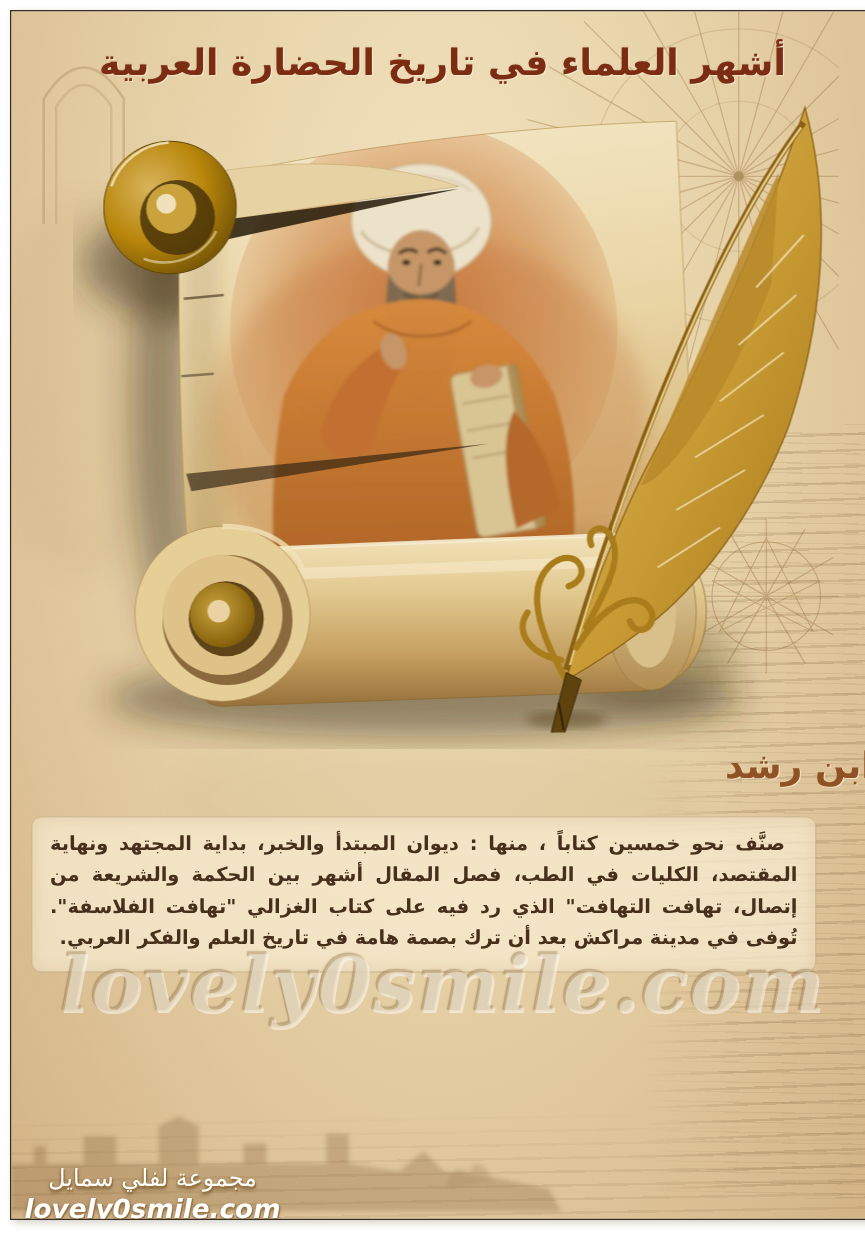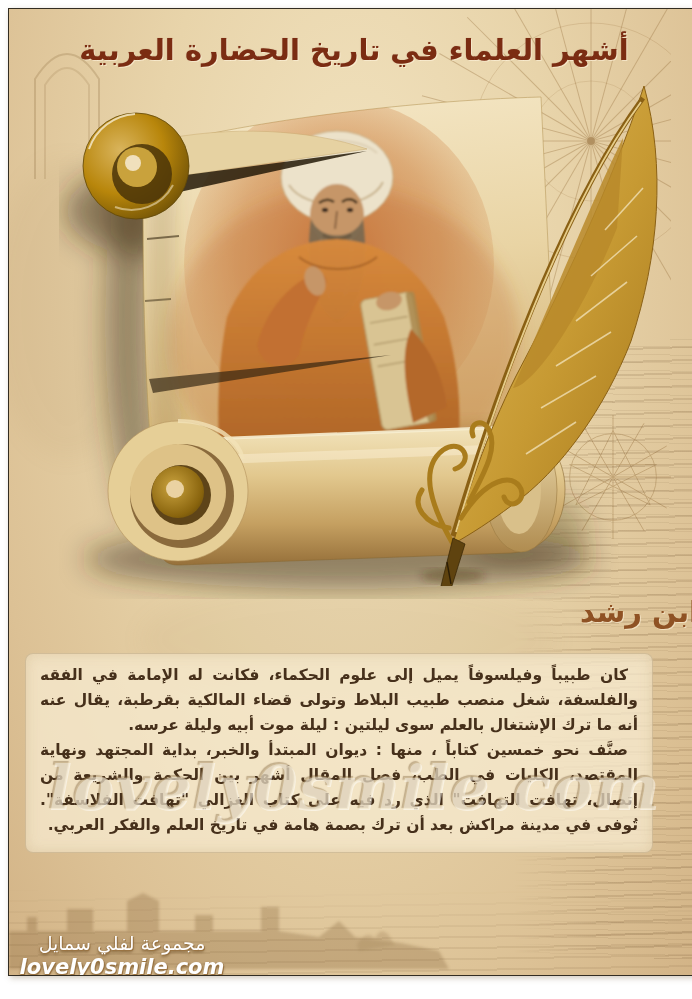--- a/index.html
+++ b/index.html
@@ -317,21 +317,20 @@
         </g>
 
         <path d="M 62,462 L 50,510 L 60,513 L 74,468 Z" fill="#5f430f" stroke="#3c2a08" stroke-width="0.8"></path>
         <line x1="56" y1="486" x2="60" y2="508" stroke="#2c1e06" stroke-width="1.4"></line>
       </svg>
     </div>
 
     <h2 class="scholar-name">ابن رشد</h2>
 
     <div class="bio-panel">
-      <p class="indent">كان طبيباً وفيلسوفاً يميل إلى علوم الحكماء، فكانت له الإمامة في الفقه والفلسفة، شغل منصب طبيب البلاط وتولى قضاء المالكية بقرطبة، يقال عنه أنه ما ترك الإشتغال بالعلم سوى ليلتين : ليلة موت أبيه وليلة عرسه.</p>
       <p class="indent">صنَّف نحو خمسين كتاباً ، منها : ديوان المبتدأ والخبر، بداية المجتهد ونهاية المقتصد، الكليات في الطب، فصل المقال أشهر بين الحكمة والشريعة من إتصال، تهافت التهافت" الذي رد فيه على كتاب الغزالي "تهافت الفلاسفة". تُوفى في مدينة مراكش بعد أن ترك بصمة هامة في تاريخ العلم والفكر العربي.</p>
     </div>
 
     <div class="watermark">lovely0smile.com</div>
 
     <div class="footer-brand">
       <div class="brand-ar">مجموعة لفلي سمايل</div>
       <div class="brand-en">lovely0smile.com</div>
     </div>
 

